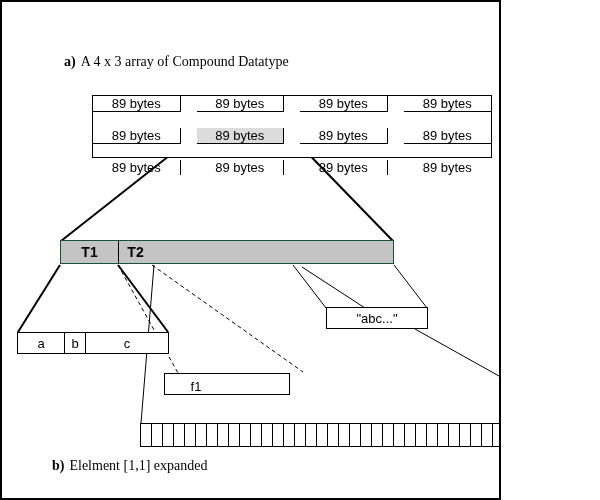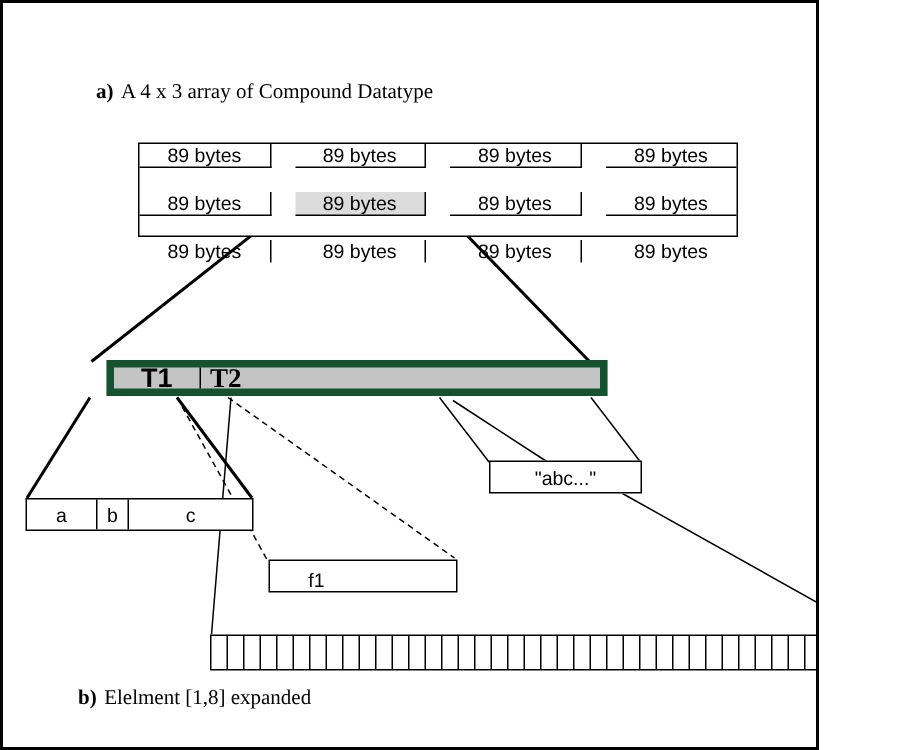--- a/index.html
+++ b/index.html
@@ -1,51 +1,51 @@
 <!DOCTYPE html>
 <html style="--background: #ffffff; --bar-fill: #c4c4c4; --highlight-fill: #dcdcdc; --line: #000000;"><head>
 <meta charset="utf-8">
 <style>
   html,body{margin:0;padding:0;background:#fff;}
-  #canvas{position:relative;width:546px;height:500px;box-sizing:border-box;
+  #canvas{position:relative;width:501px;height:500px;box-sizing:border-box;
     background:var(--background,#fff);border:2px solid #000;overflow:hidden;
     font-family:"Liberation Sans",sans-serif;color:#000;padding-left:20px;}
   .section-label{position:absolute;font-family:"Liberation Serif",serif;font-size:14px;white-space:nowrap;}
   .section-label .prefix{font-weight:bold;margin-right:5px;}
   #label-a{left:62px;top:52px;}
   #label-b{left:50px;top:456px;}
 
   #array-table{position:absolute;left:90px;top:93px;width:400px;height:63px;
     box-sizing:border-box;border:1px solid #000;background:#fff;z-index:2;
     display:grid;grid-template-columns:repeat(4,1fr);grid-template-rows:repeat(3,1fr);gap:16px;}
   .acell{border-right:1px solid #000;border-bottom:1px solid #000;
     display:flex;align-items:center;justify-content:center;font-size:13px;}
   .acell.last-col{border-right:none;}
   .acell.last-row{border-bottom:none;}
   .acell.hl{background:var(--highlight-fill,#dcdcdc);}
 
   #lines{position:absolute;left:0;top:0;width:600px;height:500px;z-index:1;}
   #lines line{stroke:var(--line,#000000);}
 
   #tbar{position:absolute;left:58px;top:238px;width:334px;height:24px;
-    box-sizing:border-box;border:5px solid #14532d;background:var(--bar-fill,#c4c4c4);
-    display:flex;z-index:2;font-weight:bold;font-size:18px;margin-left:11px;}
+    box-sizing:border-box;border:1px solid #14532d;background:var(--bar-fill,#c4c4c4);
+    display:flex;z-index:2;font-weight:bold;font-size:14px;}
   .tseg{border-right:1px solid #000;box-sizing:border-box;
     display:flex;align-items:center;justify-content:center;}
   .tseg:last-child{border-right:none;}
-  #seg-t1{width:58px;}#seg-t2{width:33px;font-family:Liberation Serif, serif;}#seg-t3{width:142px;}#seg-t4{flex:1;}
+  #seg-t1{width:58px;}#seg-t2{width:33px;}#seg-t3{width:142px;}#seg-t4{flex:1;}
 
   .member-box{position:absolute;display:flex;box-sizing:border-box;
     border:1px solid #000;background:#fff;z-index:2;font-size:13px;}
   .mseg{border-right:1px solid #000;box-sizing:border-box;
     display:flex;align-items:center;justify-content:center;}
   .mseg:last-child{border-right:none;}
   #t1box{left:15px;top:330px;width:152px;height:22px;}
   #t1box .s0{width:47px;}#t1box .s1{width:21px;}#t1box .s2{flex:1;}
-  #t2box{left:177px;top:371px;width:126px;height:22px;align-items:flex-end;}
+  #t2box{left:162px;top:371px;width:126px;height:22px;align-items:flex-end;}
   #t2box .s0{width:62px;}#t2box .s1{flex:1;}
   #t4box{left:324px;top:305px;width:102px;height:22px;
     align-items:center;justify-content:center;}
 
   #bytebar{position:absolute;left:138px;top:421px;width:441px;height:24px;
     box-sizing:border-box;border:1px solid #000;background:#fff;display:flex;z-index:2;}
   .byte-cell{flex:1;border-right:1px solid #000;}
   .byte-cell:last-child{border-right:none;}
 </style>
 </head>
@@ -142,16 +142,16 @@
       <div class="byte-cell"></div>
       <div class="byte-cell"></div>
       <div class="byte-cell"></div>
       <div class="byte-cell"></div>
       <div class="byte-cell"></div>
       <div class="byte-cell"></div>
       <div class="byte-cell"></div>
     </div>
 
   <div id="label-b" class="section-label">
-    <span class="prefix">b)</span><span>Elelment [1,8] expanded</span>
+    <span class="prefix">b)</span><span>Elelment [1,1] expanded</span>
   </div>
 
 </div>
 
 </body></html>

